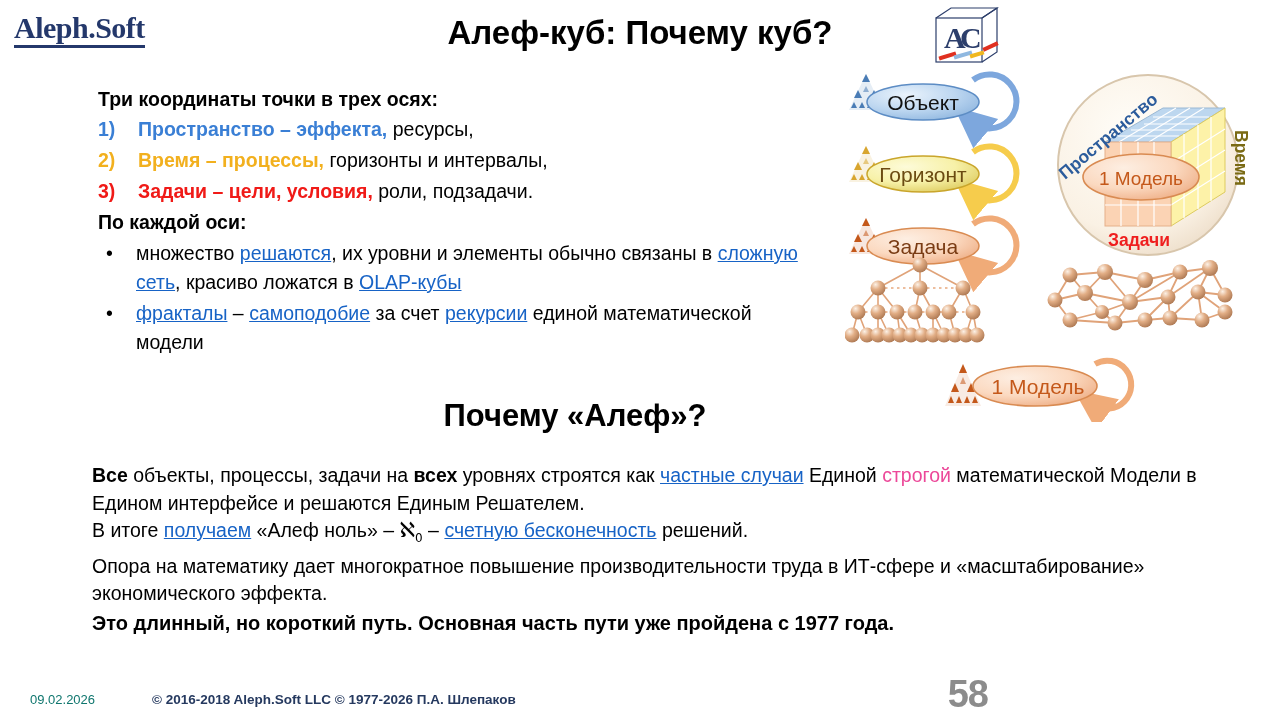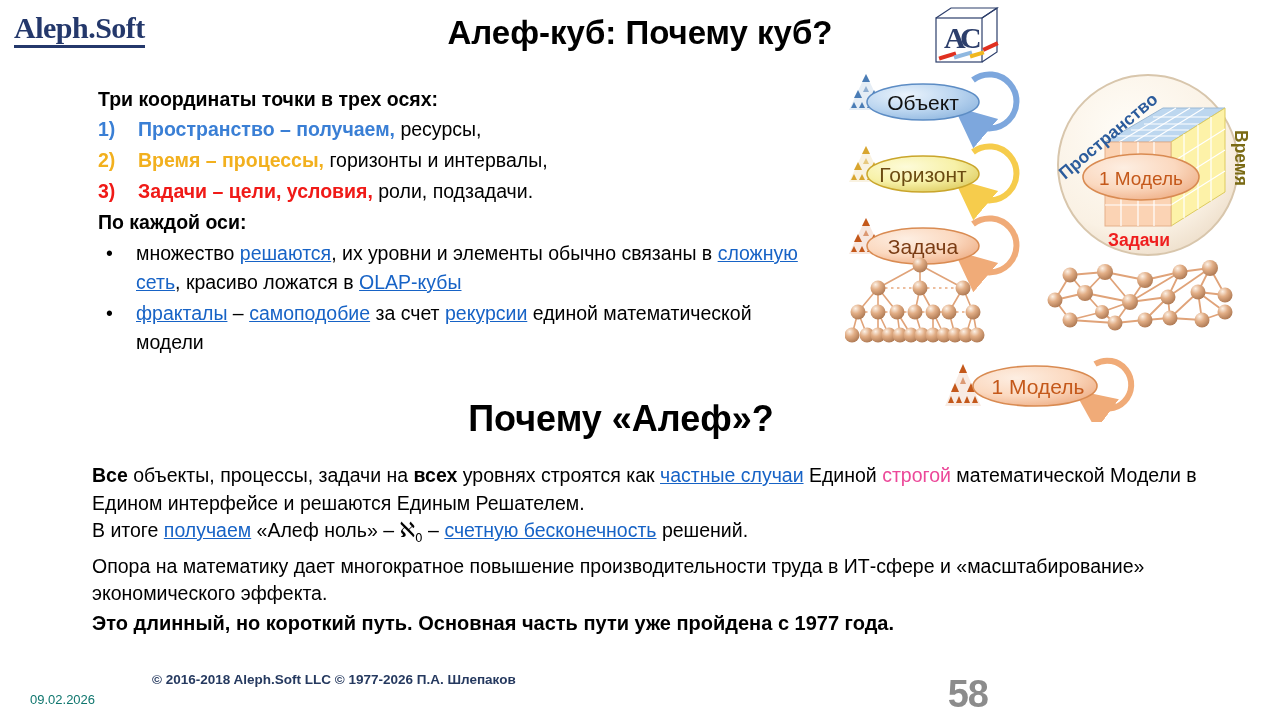--- a/index.html
+++ b/index.html
@@ -32,21 +32,21 @@
   
   .title{
     position:absolute;left:0;top:14px;width:1280px;
     text-align:center;
     font-size:33px;font-weight:bold;
     letter-spacing:0px;
   }
   .subtitle{
     position:absolute;left:0;top:398px;width:1150px;
     text-align:center;
-    font-size:36px;font-weight:bold;padding-left:46px;
+    font-size:31px;font-weight:bold;
   }
 
   
   .lead{
     position:absolute;left:98px;top:84px;width:720px;
     font-size:19.5px;line-height:30px;
   }
   .lead .hdr{font-weight:bold;}
   .numlist{margin:0;padding:0;list-style:none;}
   .numlist li{
@@ -80,21 +80,21 @@
   }
   .aleph sub{font-size:12px;}
   .final{font-weight:bold;font-size:20px;line-height:30px;}
 
   
   .footer-date{
     position:absolute;left:30px;top:692px;
     font-size:13px;color:#0f766e;
   }
   .footer-copy{
-    position:absolute;left:152px;top:672px;
+    position:absolute;left:152px;top:692px;
     font-size:13.5px;color:#25395f;font-weight:bold;
   }
   .pagenum{
     position:absolute;right:24px;top:673px;
     font-size:38px;font-weight:bold;color:#8c8c8c;
     letter-spacing:-1px;
   }
 
   
   .gfx{position:absolute;left:845px;top:70px;width:435px;height:350px;}
@@ -125,21 +125,21 @@
   </svg>
 
   <div class="title">Алеф-куб: Почему куб?</div>
 
   <div class="lead">
     <div class="hdr">Три координаты точки в трех осях:</div>
 
     <ul class="numlist">
       <li>
         <span class="num n1">1)</span>
-        <span><span class="bold c1">Пространство – получаем,</span><span> ресурсы,</span></span>
+        <span><span class="bold c1">Пространство – эффекта,</span><span> ресурсы,</span></span>
       </li>
       <li>
         <span class="num n2">2)</span>
         <span><span class="bold c2">Время – процессы,</span><span> горизонты и интервалы,</span></span>
       </li>
       <li>
         <span class="num n3">3)</span>
         <span><span class="bold c3">Задачи – цели, условия,</span><span> роли, подзадачи.</span></span>
       </li>
     </ul>

